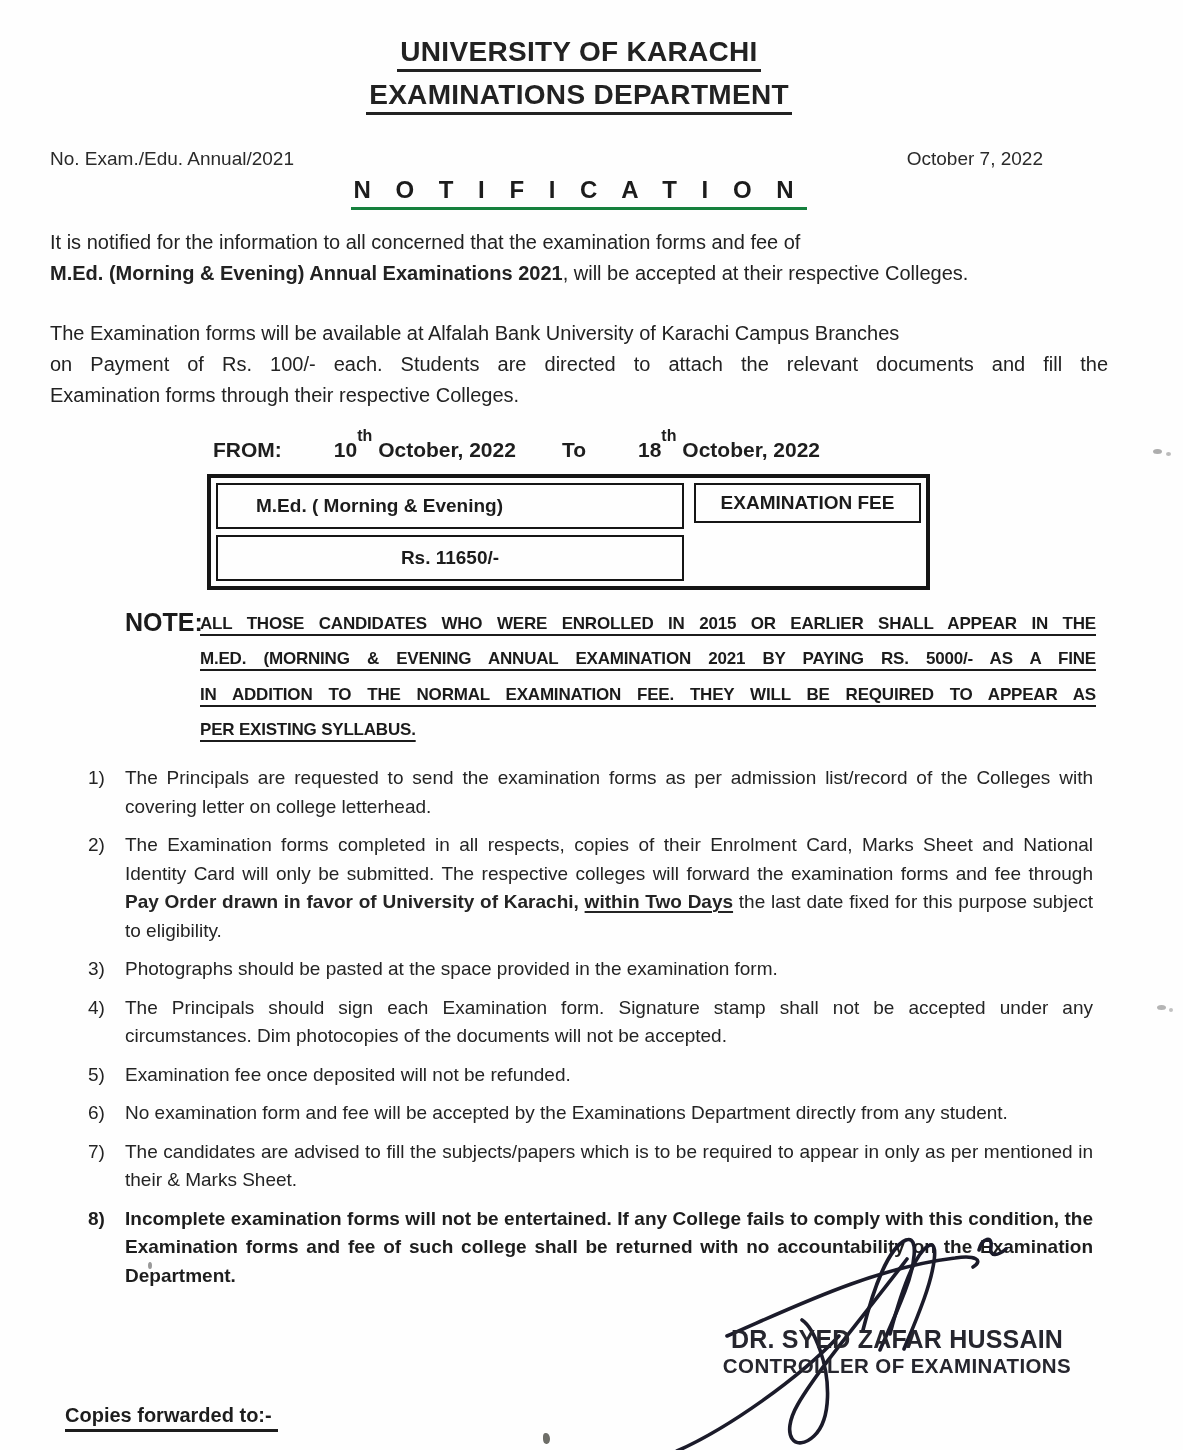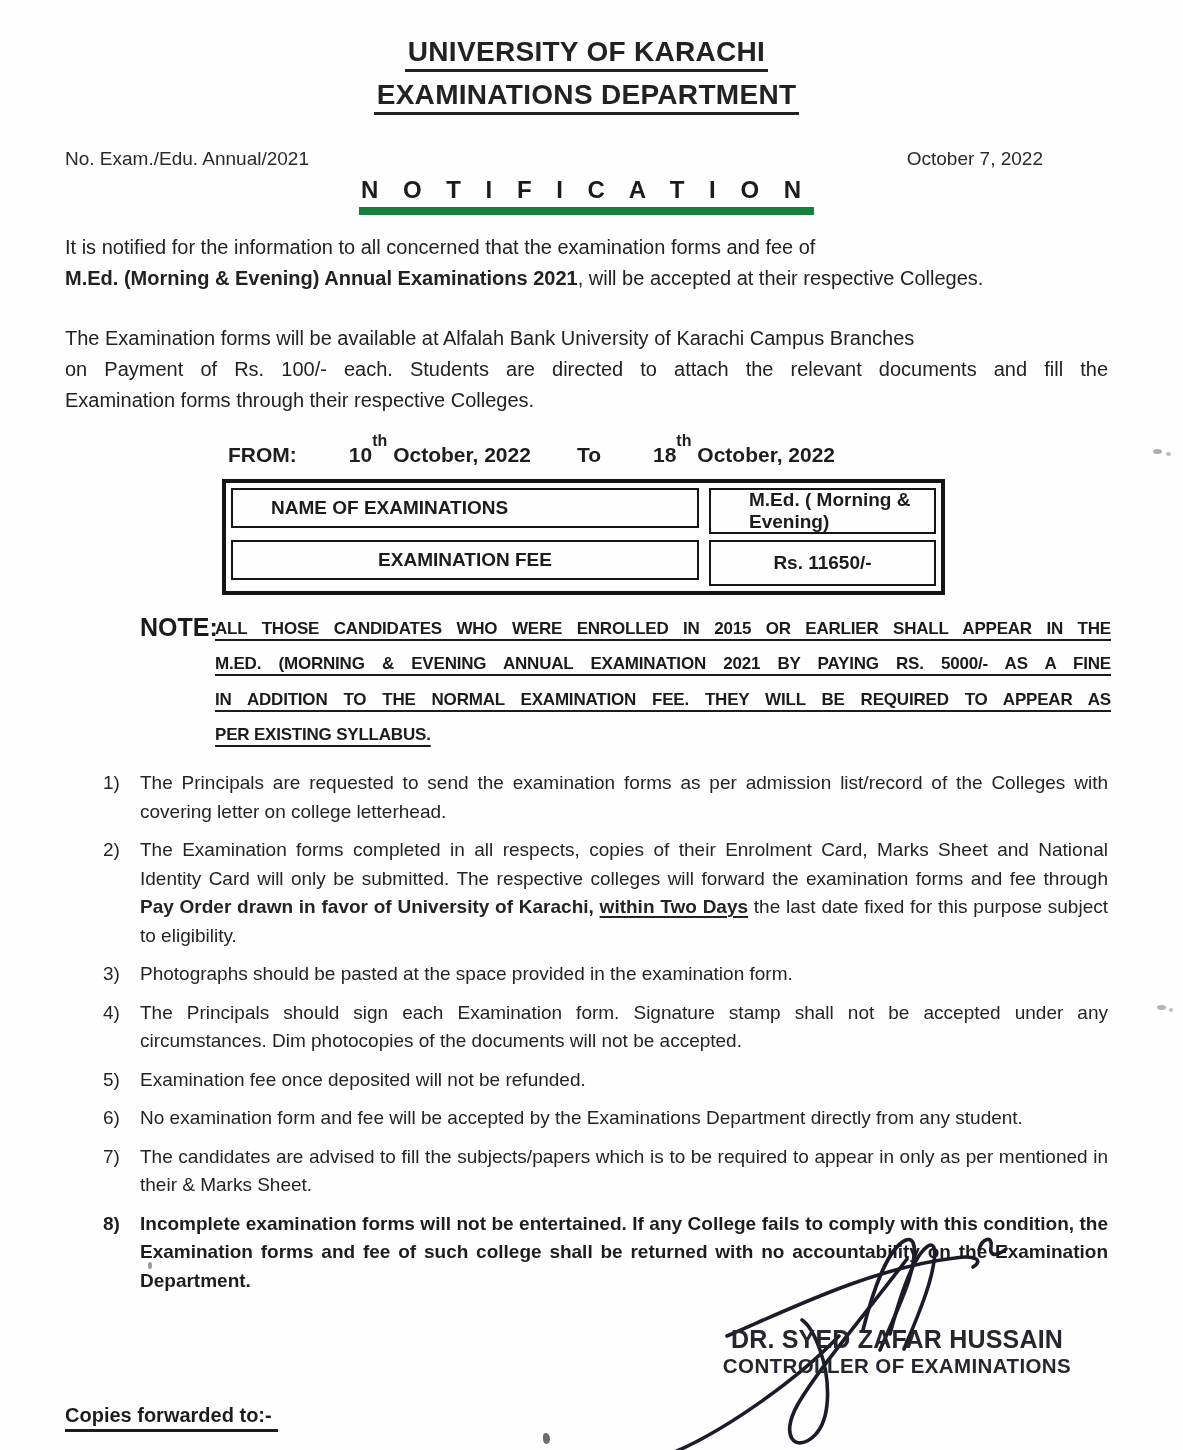--- a/index.html
+++ b/index.html
@@ -5,21 +5,21 @@
   html,body{margin:0;padding:0;background:#e8e8e8;}
   .page{
     position:relative;
     width:1183px;height:1450px;
     margin:0 auto;
     background:#fefefe;
     font-family:"Liberation Sans",sans-serif;
     color:#1f1f1f;
     overflow:hidden;
     box-sizing:border-box;
-    padding:36px 75px 0 65px;
+    padding:36px 75px 0 50px;
   }
   .b{font-weight:bold;}
   .u{text-decoration:underline;text-decoration-thickness:2px;text-underline-offset:3px;}
 
   
   .header{text-align:center;}
   .title{
     display:inline-block;
     font-size:28px;font-weight:bold;letter-spacing:.3px;
     border-bottom:3px solid #222;
@@ -32,21 +32,21 @@
     display:flex;justify-content:space-between;
     margin-top:26px;
     font-size:19px;color:#2a2a2a;
   }
   .ref-row .date{margin-right:65px;}
 
   .notif-wrap{text-align:center;margin-top:6px;}
   .notif{
     display:inline-block;
     font-size:24px;font-weight:bold;letter-spacing:9px;
-    border-bottom:8px solid #15803d;
+    border-bottom:3px solid #15803d;
     padding:0 4px 3px 2px;color:#1c1c1c;
   }
 
   
   .para{font-size:20px;line-height:1.55;margin-top:17px;color:#222;}
   .para2{margin-top:29px;}
   .jline{text-align:justify;text-align-last:justify;}
   .nline{text-align:left;}
 
   
@@ -176,21 +176,20 @@
   </div>
 
   <div class="from-line">
     <span class="seg">FROM:</span>
     <span class="seg gap1"><span>10</span><sup class="ord">th</sup>&nbsp;<span>October, 2022</span></span>
     <span class="seg gap2">To</span>
     <span class="seg gap3"><span>18</span><sup class="ord">th</sup>&nbsp;<span>October, 2022</span></span>
   </div>
 
   <div class="fee-table">
-    <div class="cell head left">NAME OF EXAMINATIONS</div>
     <div class="cell data left">M.Ed. ( Morning &amp; Evening)</div>
     <div class="cell head center">EXAMINATION FEE</div>
     <div class="cell data center">Rs. 11650/-</div>
   </div>
 
   <div class="note-row">
     <div class="note-label">NOTE:</div>
     <div class="note-text">
       <div class="ln stretch">ALL THOSE CANDIDATES WHO WERE ENROLLED IN 2015 OR EARLIER SHALL APPEAR IN THE</div>
       <div class="ln stretch">M.ED.  (MORNING &amp; EVENING ANNUAL EXAMINATION 2021 BY PAYING RS. 5000/- AS A FINE</div>

